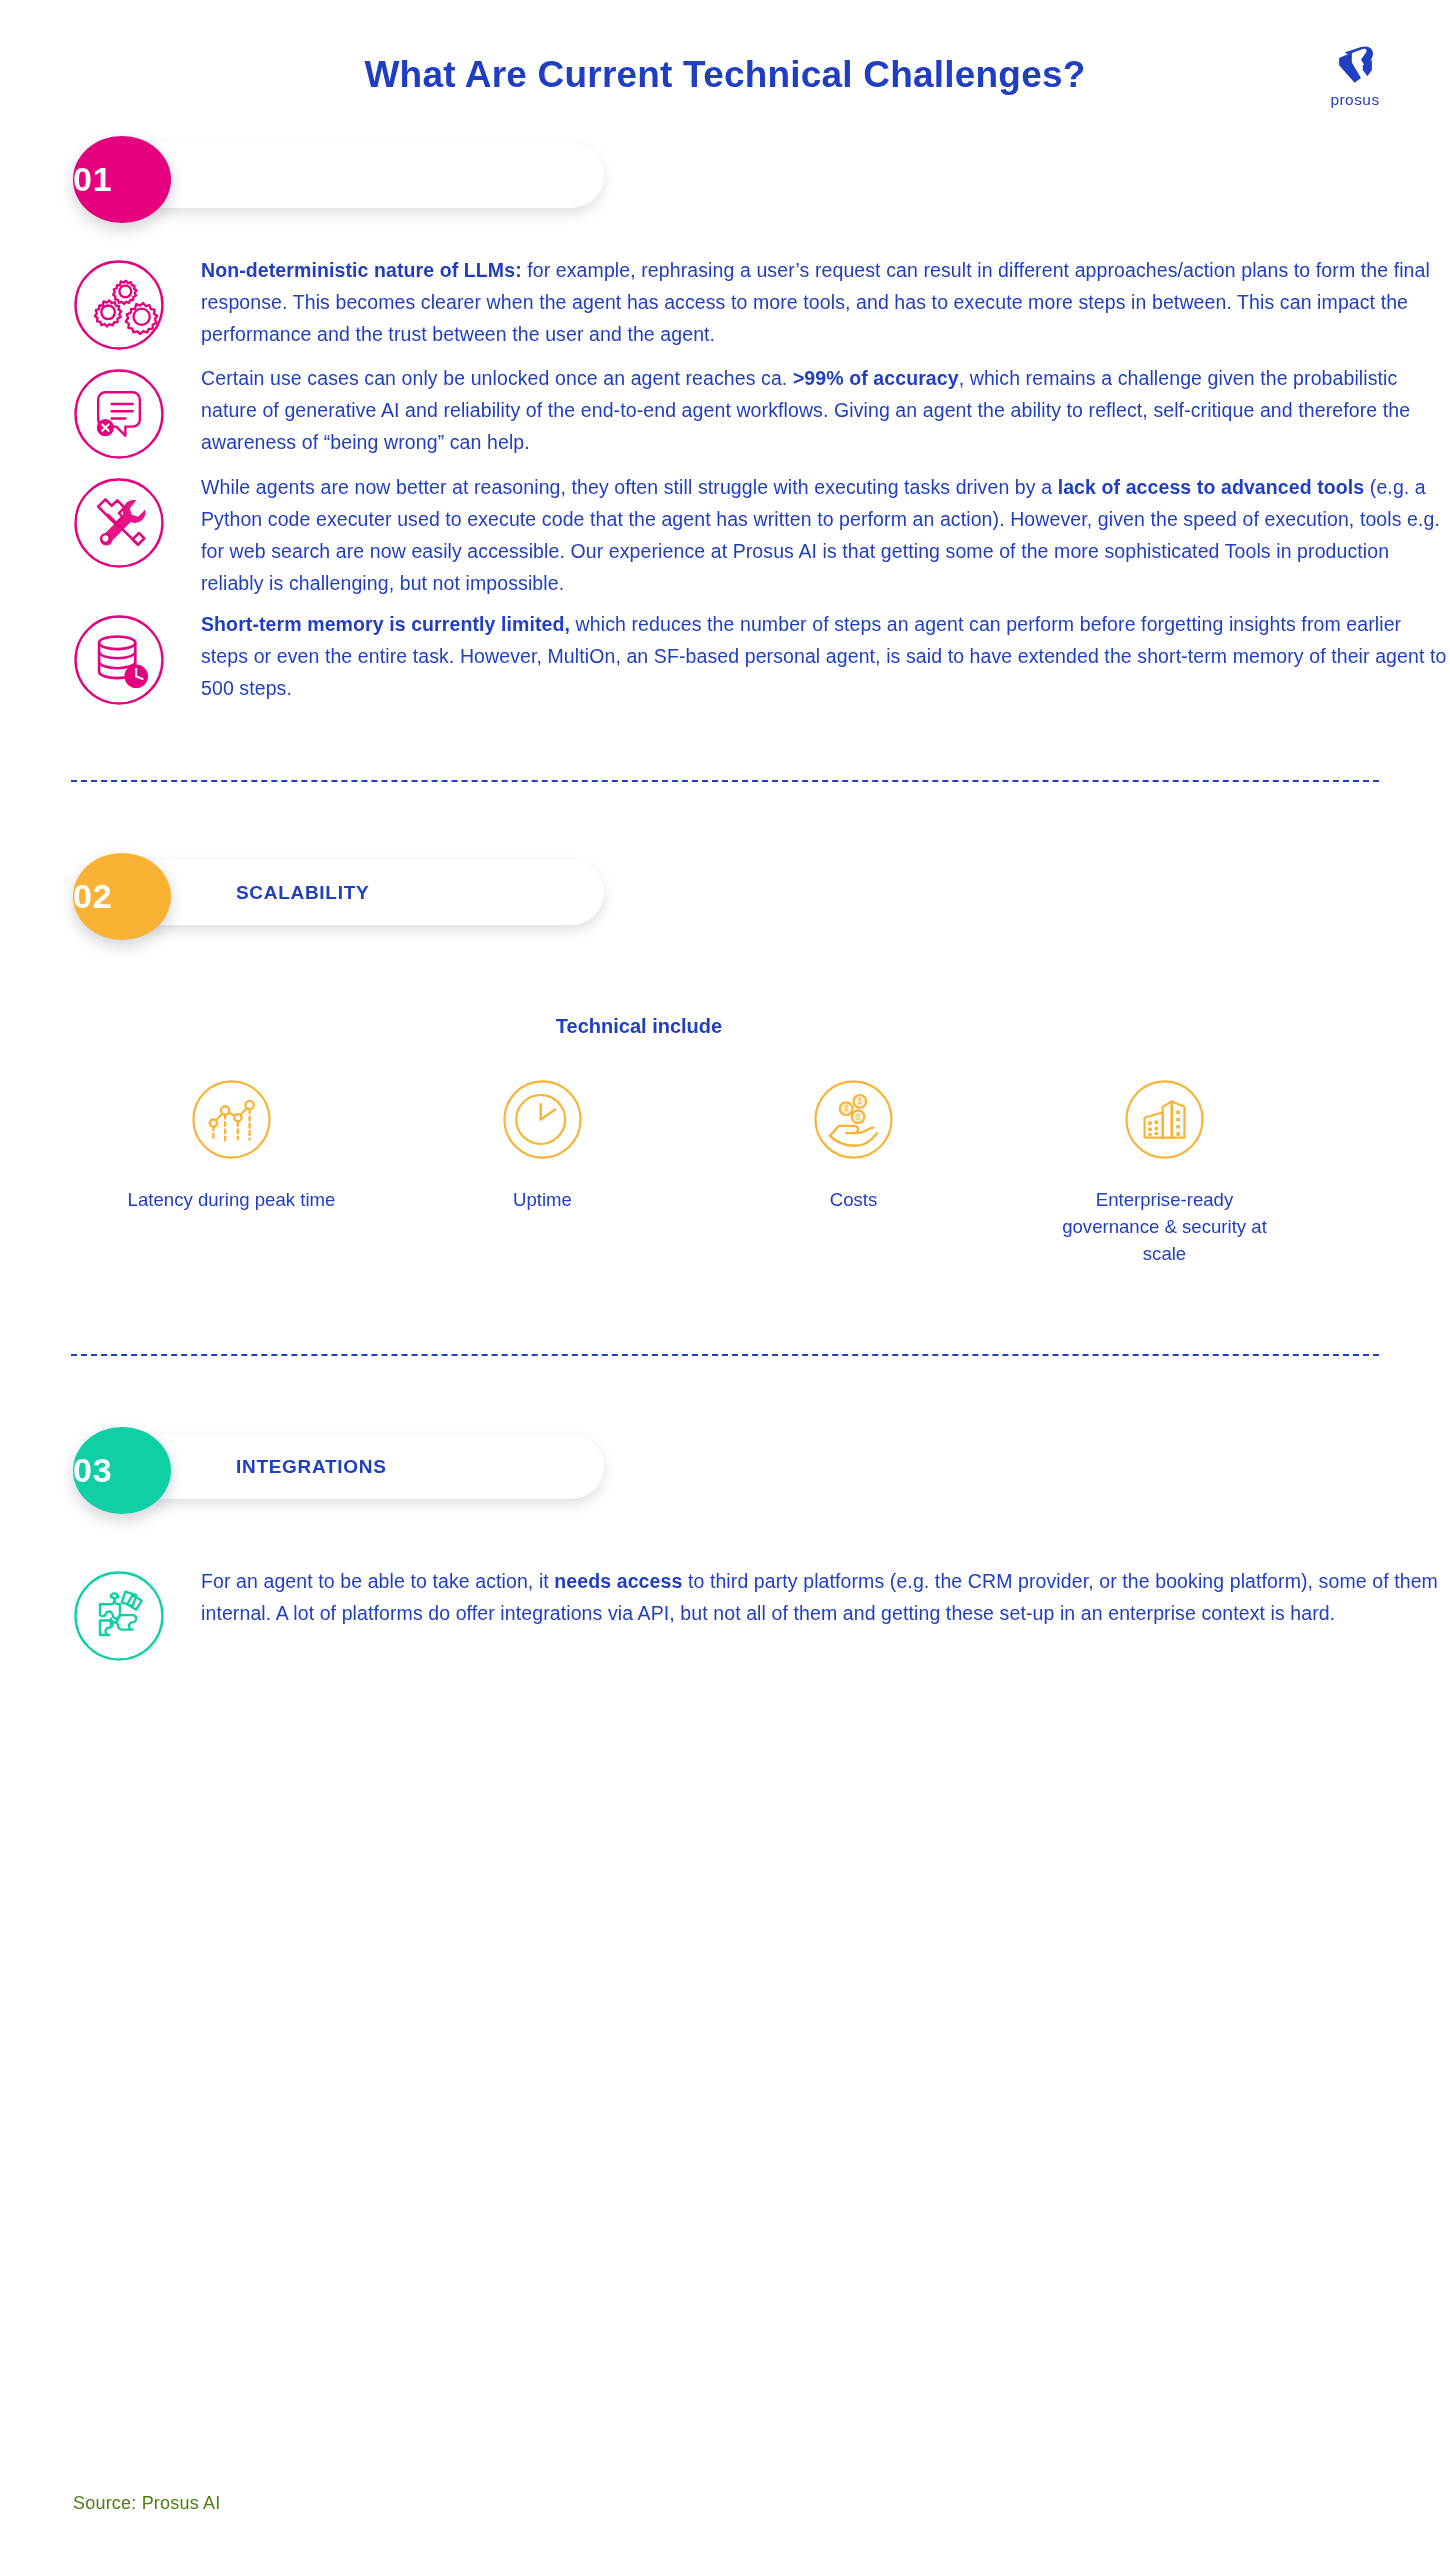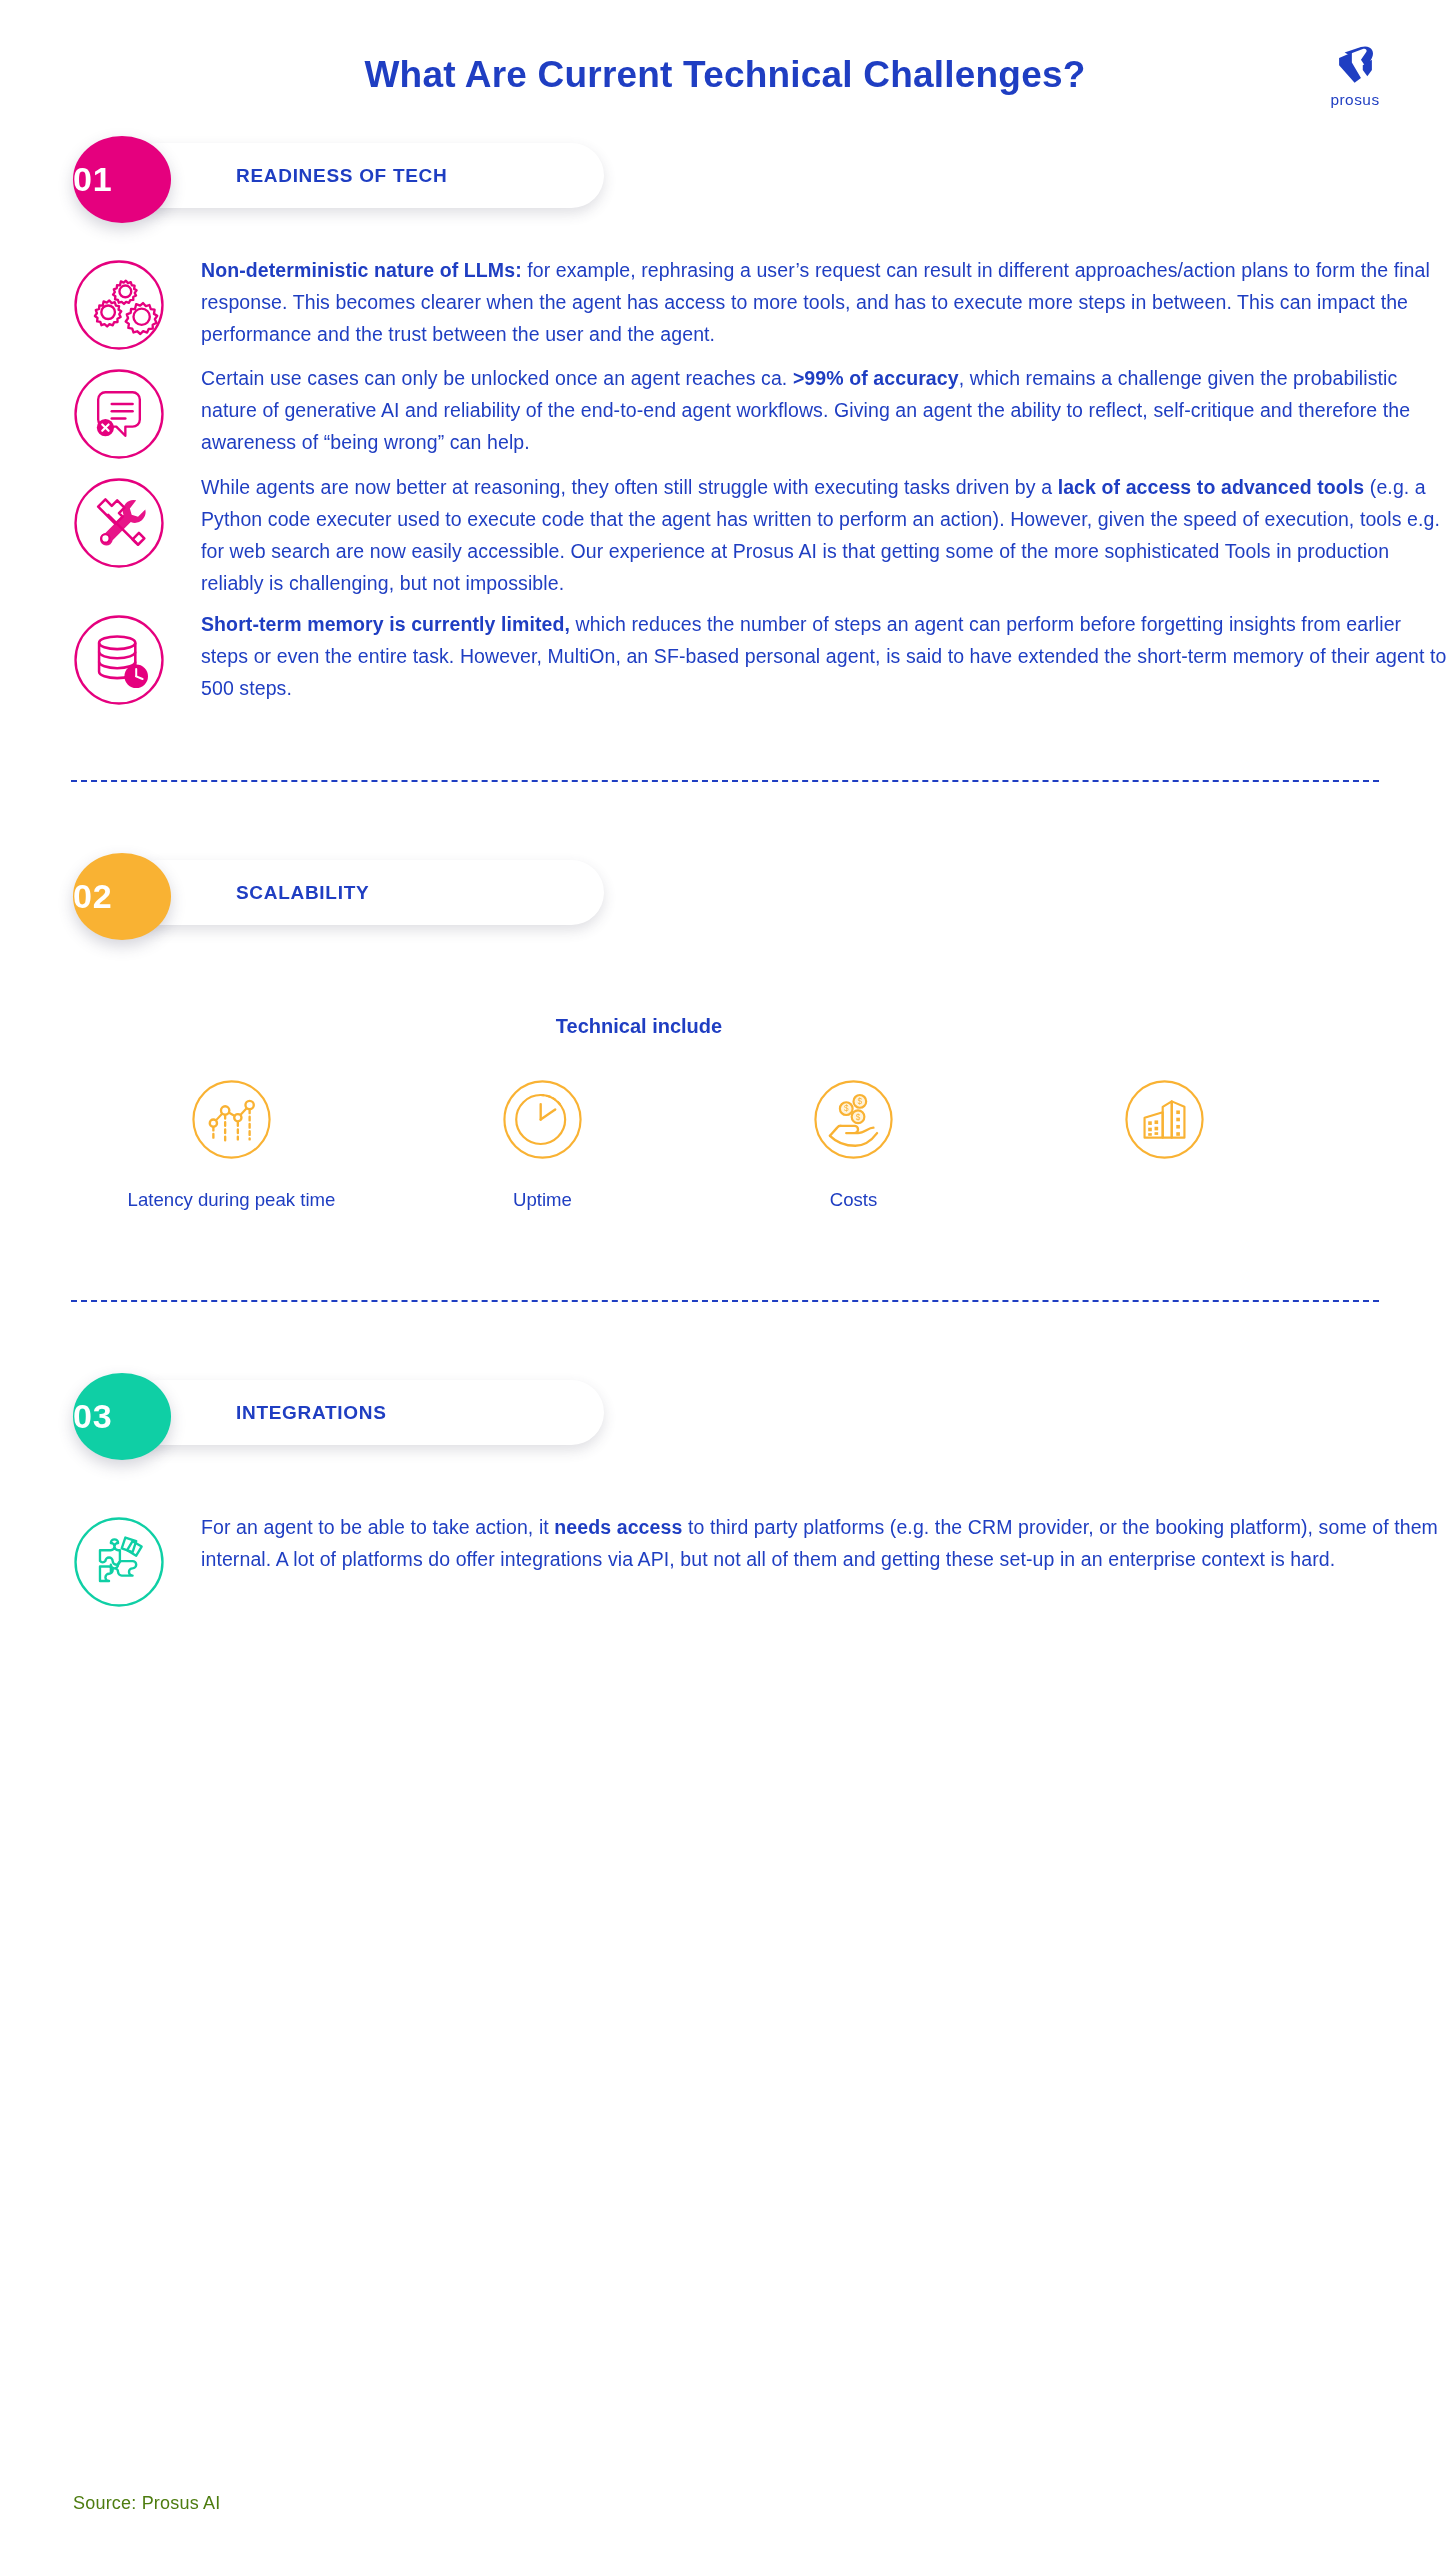--- a/index.html
+++ b/index.html
@@ -191,21 +191,20 @@
     </span>
     <div class="logo-word">prosus</div>
   </div>
 </div>
 
 <div class="section-head">
   <div class="pill"></div>
   <div class="badge pink">
     <span class="badge-num">01</span>
   </div>
-  <div class="pill-label">READINESS OF TECH</div>
 </div>
 
 <div class="rows">
 
   <div class="row">
     <div class="row-icon">
       <svg width="96" height="96" viewBox="0 0 106 106">
         <circle cx="53" cy="53" r="48" fill="none" stroke="#e5007e" stroke-width="2.6"></circle>
         <g fill="none" stroke="#e5007e" stroke-width="2.6" stroke-linejoin="round">
           <path d="M55 27 l3.2 1.3 2.4-2.1 2.4 2.6 3-1 1.1 3.4 3.1 .5 -.5 3.5 2.7 1.6 -2 2.9 1.4 2.8 -3.1 1.7 .1 3.2 -3.4 .3 -1.4 2.9 -3.2-1.1 -2.3 2.3 -2.6-2.2 -3.1 .9 -1-3.2 -3.2-.6 .4-3.3 -2.6-1.9 2-2.7 -1.1-3.1 3.2-1.3 .3-3.2 3.3 .1 Z"></path>
@@ -376,20 +375,21 @@
             <rect x="37" y="56" width="4" height="4"></rect>
           <rect x="30" y="63" width="4" height="3"></rect>
             <rect x="37" y="62" width="4" height="3"></rect>
           <rect x="61" y="38" width="4" height="4"></rect>
             <rect x="61" y="46" width="4" height="4"></rect>
           <rect x="61" y="54" width="4" height="4"></rect>
             <rect x="61" y="62" width="4" height="4"></rect>
         </g>
       </svg>
     </span>
+    <div class="caption">Enterprise-ready governance &amp; security at scale</div>
   </div>
 
 </div>
 
 <div style="height:87px"></div>
 <div class="divider"></div>
 <div style="height:71px"></div>
 
 <div class="section-head">
   <div class="pill"></div>

